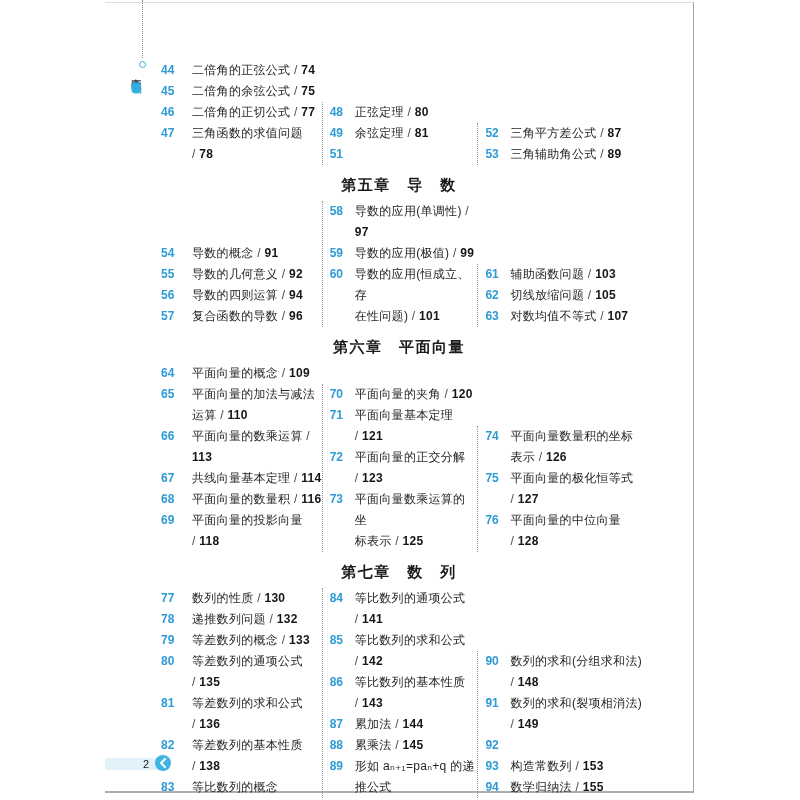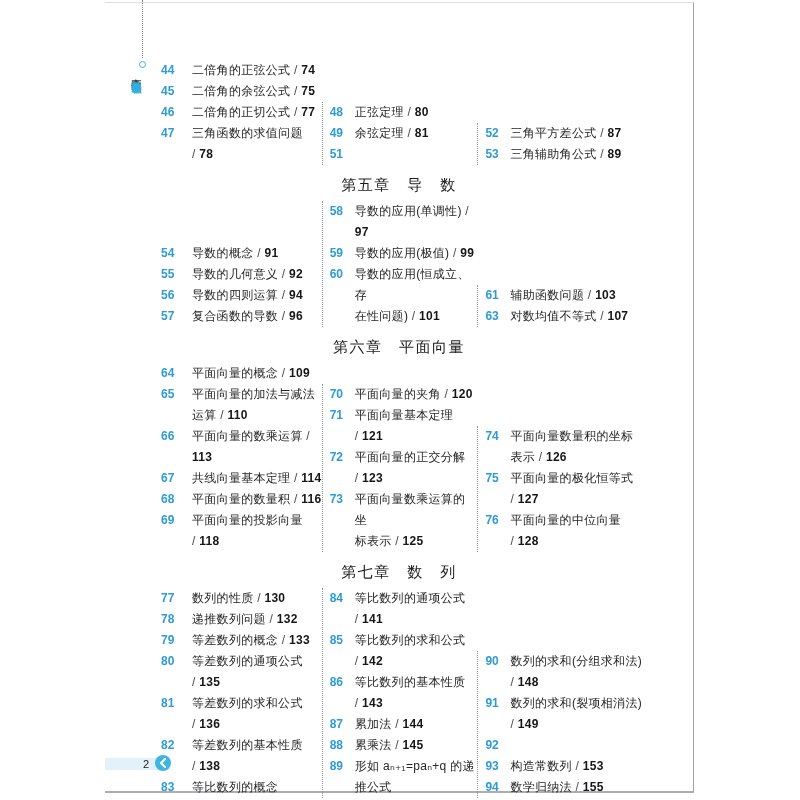--- a/index.html
+++ b/index.html
@@ -6,21 +6,21 @@
   body{width:800px;height:800px;font-family:"Liberation Sans","DejaVu Sans",sans-serif;}
   .canvas{position:relative;width:800px;height:800px;overflow:hidden;background:#ffffff;}
 
   
   .page{position:absolute;left:105px;top:2px;width:589px;height:791px;box-sizing:border-box;
         background:#fff;border-top:1px solid #dcdee0;border-right:1px solid #9fa3a7;
         border-bottom:2px solid #abaeb1;}
   .toc{padding-top:57px;}
 
   
-  .heading{font-size:15px;font-weight:normal;color:#1b1b1b;text-align:center;line-height:22px;
+  .heading{font-size:15px;font-weight:bold;color:#1b1b1b;text-align:center;line-height:22px;
            margin:9px 0 5px 0;letter-spacing:1.5px;}
   .cols{display:flex;align-items:flex-end;}
   .col{box-sizing:border-box;}
   .c0{width:217px;padding-left:56px;}
   .c1{width:156px;padding-left:7px;border-left:1px dotted #8f959b;}
   .c2{width:216px;padding-left:7px;border-left:1px dotted #8f959b;}
   .item{display:flex;font-size:12px;line-height:21px;color:#262626;}
   .num{flex:none;width:22px;font-weight:bold;color:#2e9bd5;}
   .c0 .num{margin-right:9px;}
   .c1 .num,.c2 .num{margin-right:3px;}
@@ -130,20 +130,24 @@
                 <span class="num">60</span>
                 <span class="txt">导数的应用(恒成立、存<br>在性问题)<span class="sep"> / </span><b class="pg">101</b></span>
               </div>
             </div>
             <div class="col c2">
               <div class="item">
                 <span class="num">61</span>
                 <span class="txt">辅助函数问题<span class="sep"> / </span><b class="pg">103</b></span>
               </div>
               <div class="item">
+                <span class="num">62</span>
+                <span class="txt">切线放缩问题<span class="sep"> / </span><b class="pg">105</b></span>
+              </div>
+              <div class="item">
                 <span class="num">63</span>
                 <span class="txt">对数均值不等式<span class="sep"> / </span><b class="pg">107</b></span>
               </div>
             </div>
           </div>
         </div>
         <div class="block">
           <div class="heading">第六章　平面向量</div>
           <div class="cols">
             <div class="col c0">

